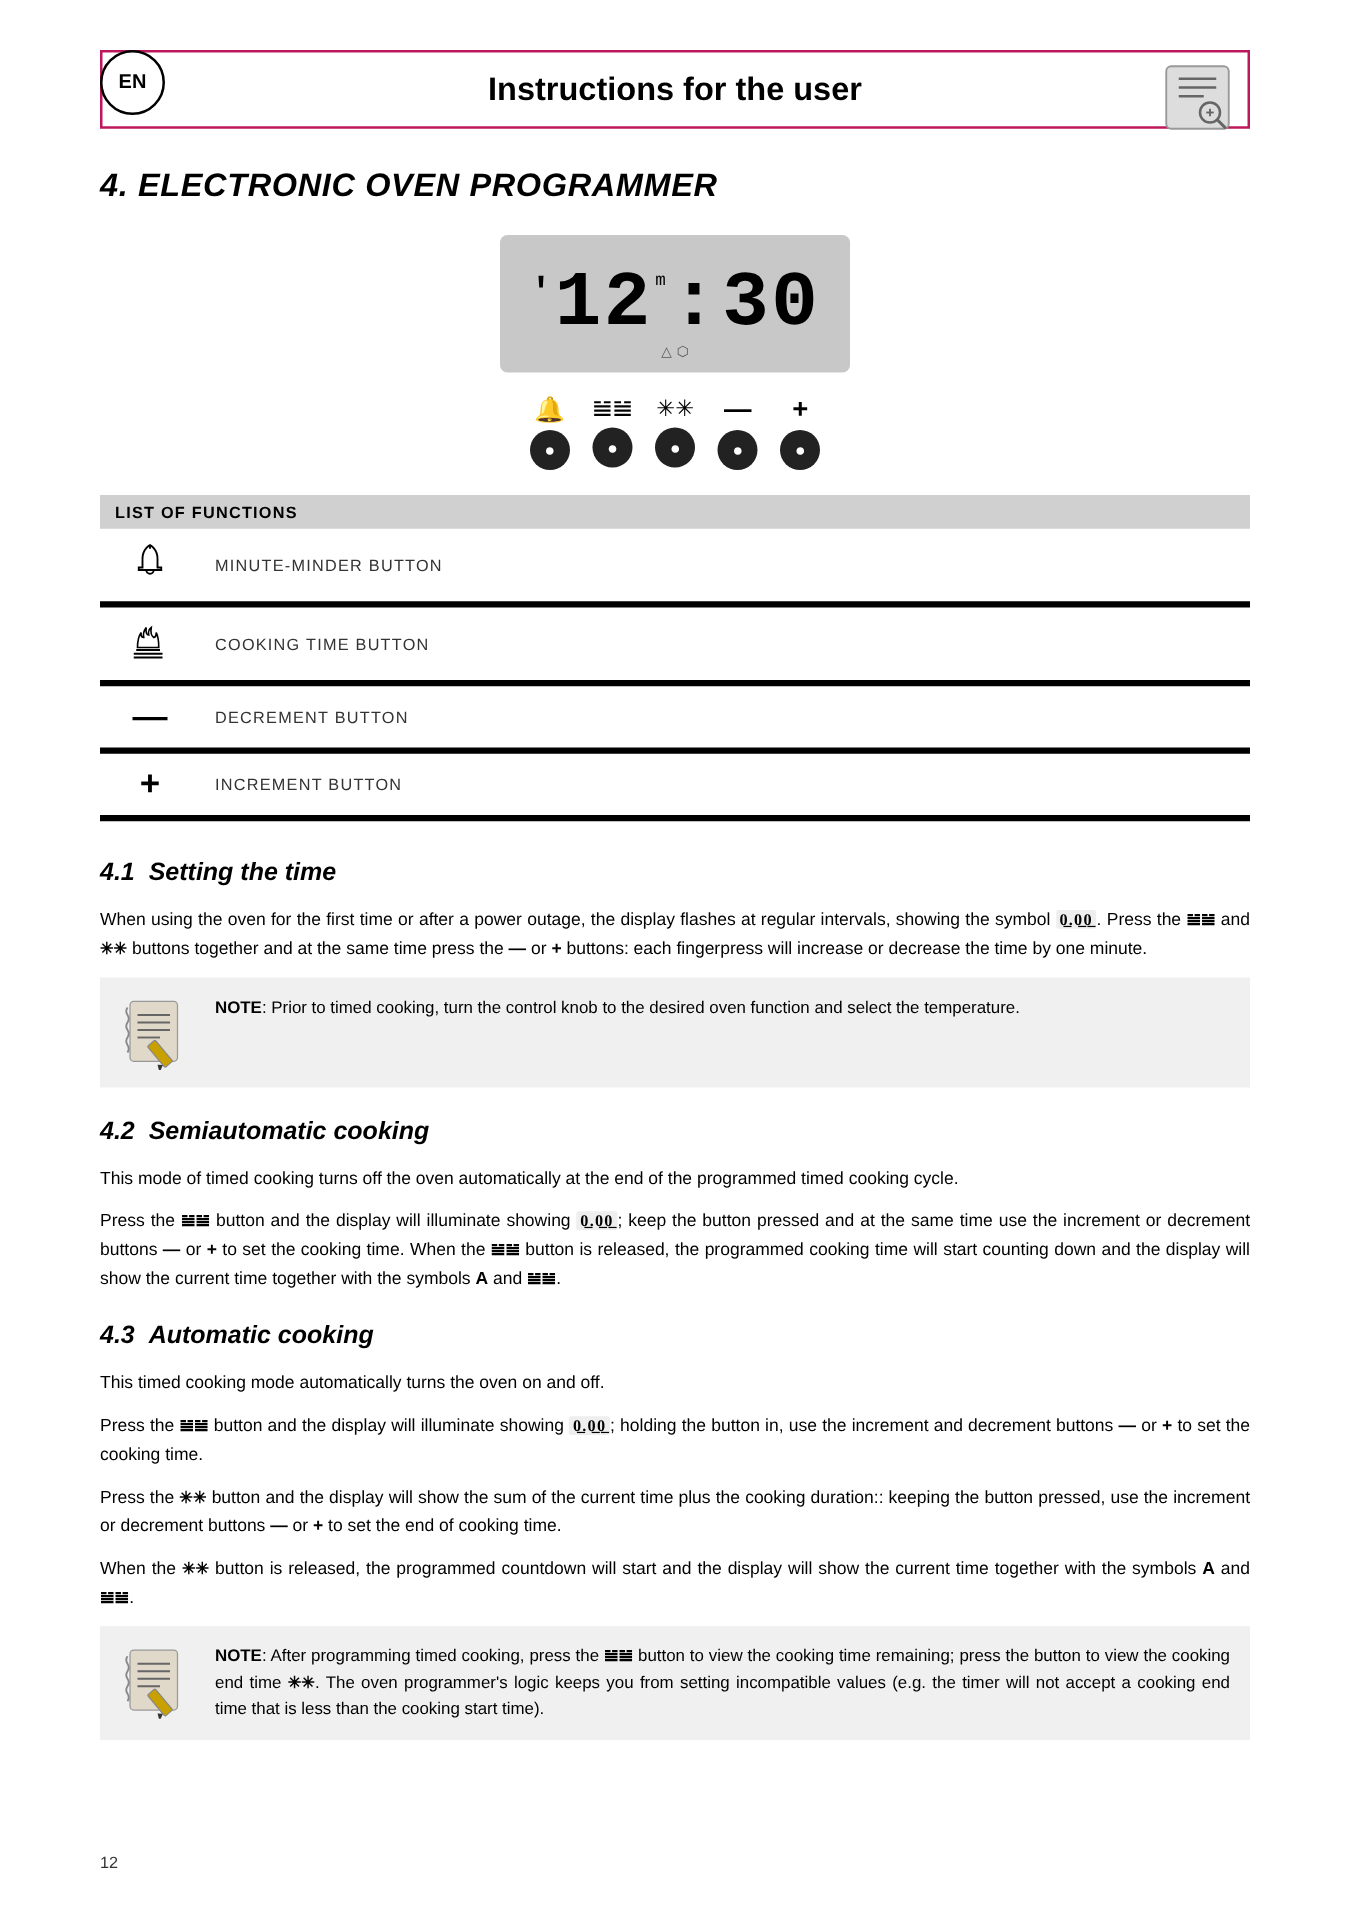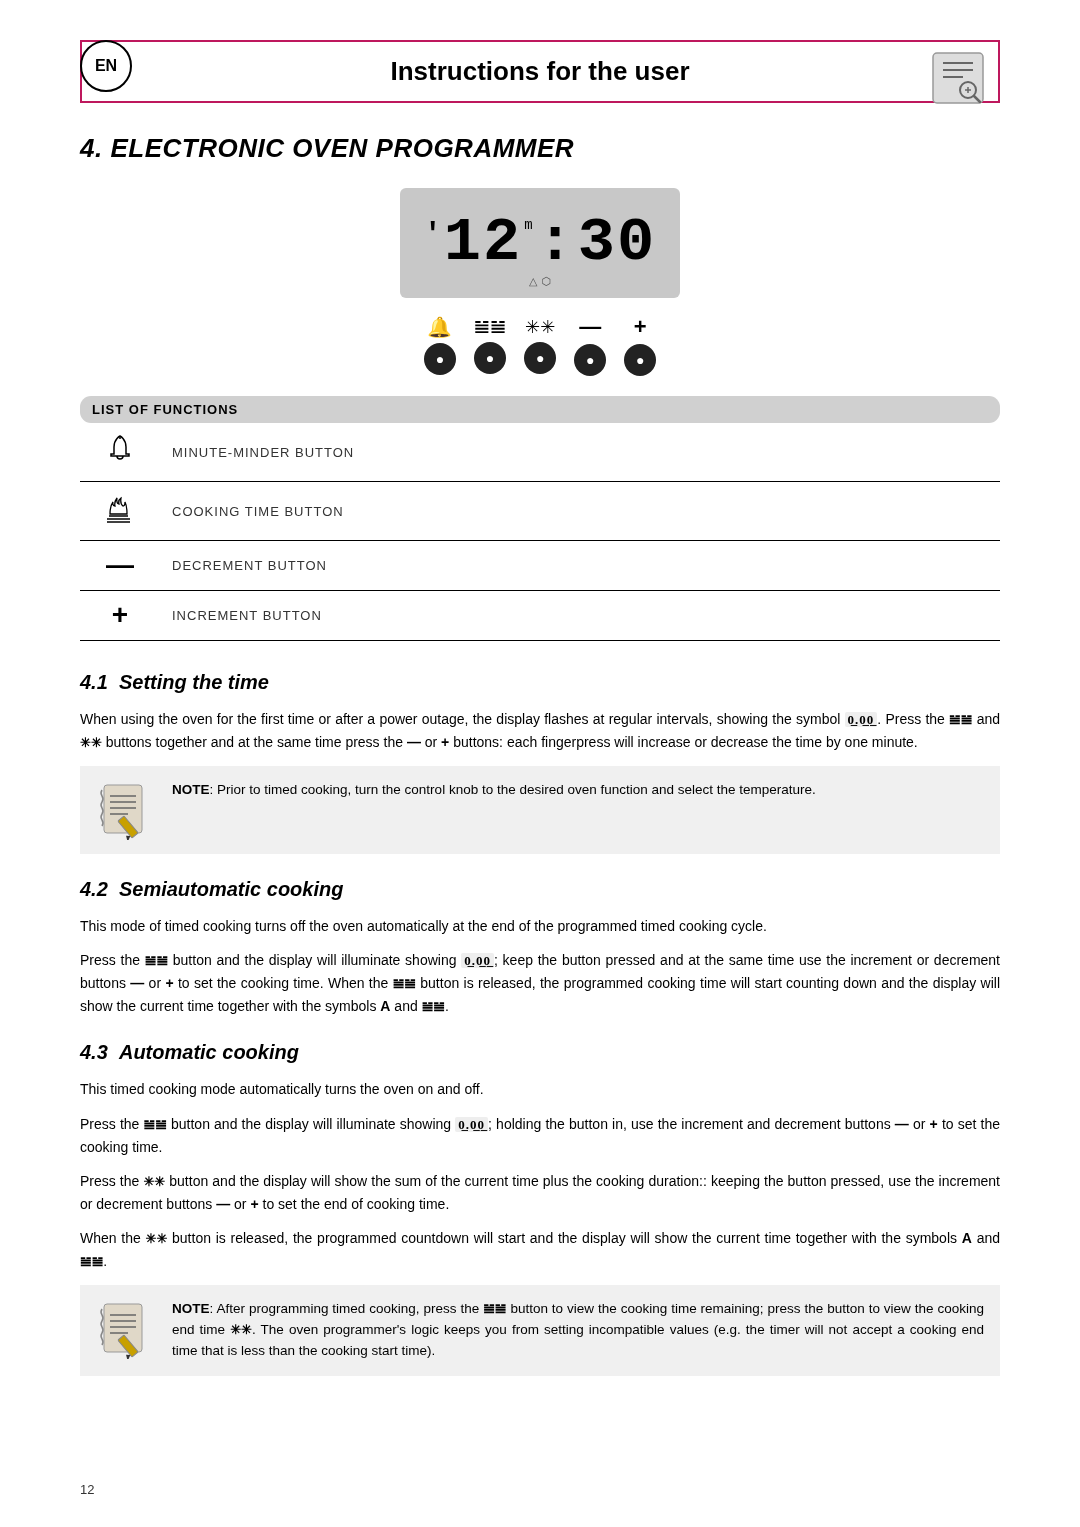--- a/index.html
+++ b/index.html
@@ -142,27 +142,26 @@
       margin-bottom: 30px;
     }
 
     .functions-table .header-row td {
       background: #d0d0d0;
       font-weight: bold;
       font-size: 13px;
       padding: 6px 12px;
       letter-spacing: 1px;
       text-transform: uppercase;
-      border-radius: 11px;
     }
 
     .functions-table .func-row td {
       padding: 10px 12px;
       vertical-align: middle;
-      border-bottom: 1px solid #000000;
+      border-bottom: 5px solid #000000;
       margin-top: 40px;
     }
 
     .functions-table .icon-cell {
       width: 80px;
       text-align: center;
       font-size: 22px;
     }
 
     .functions-table .desc-cell {

